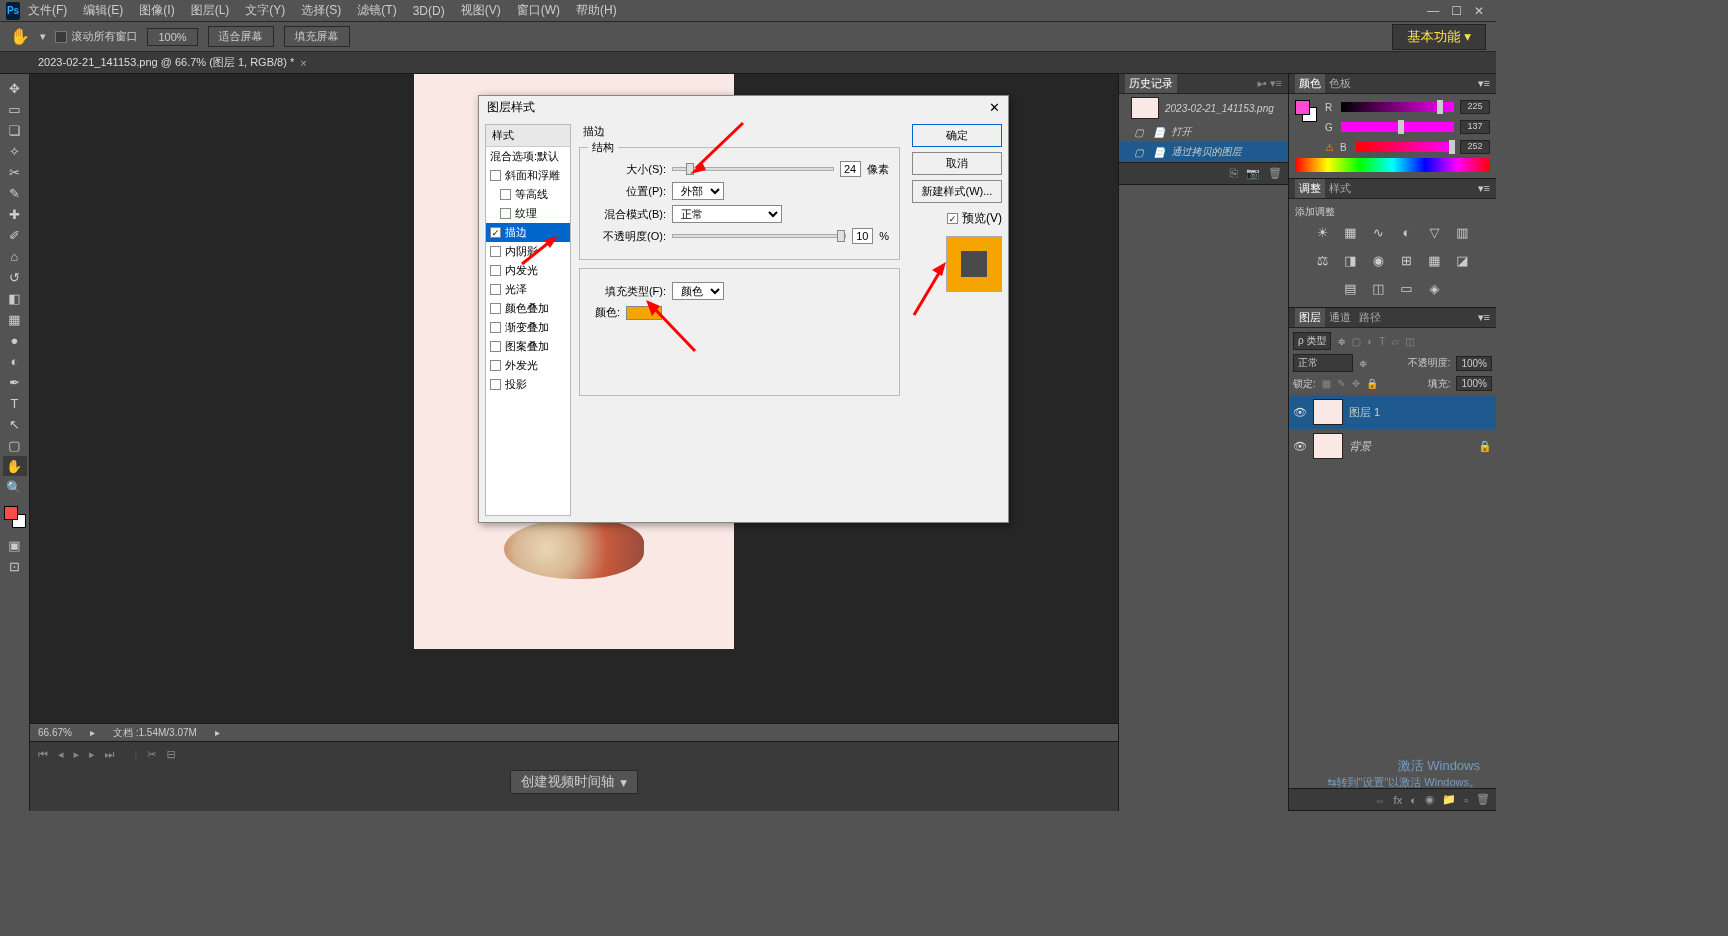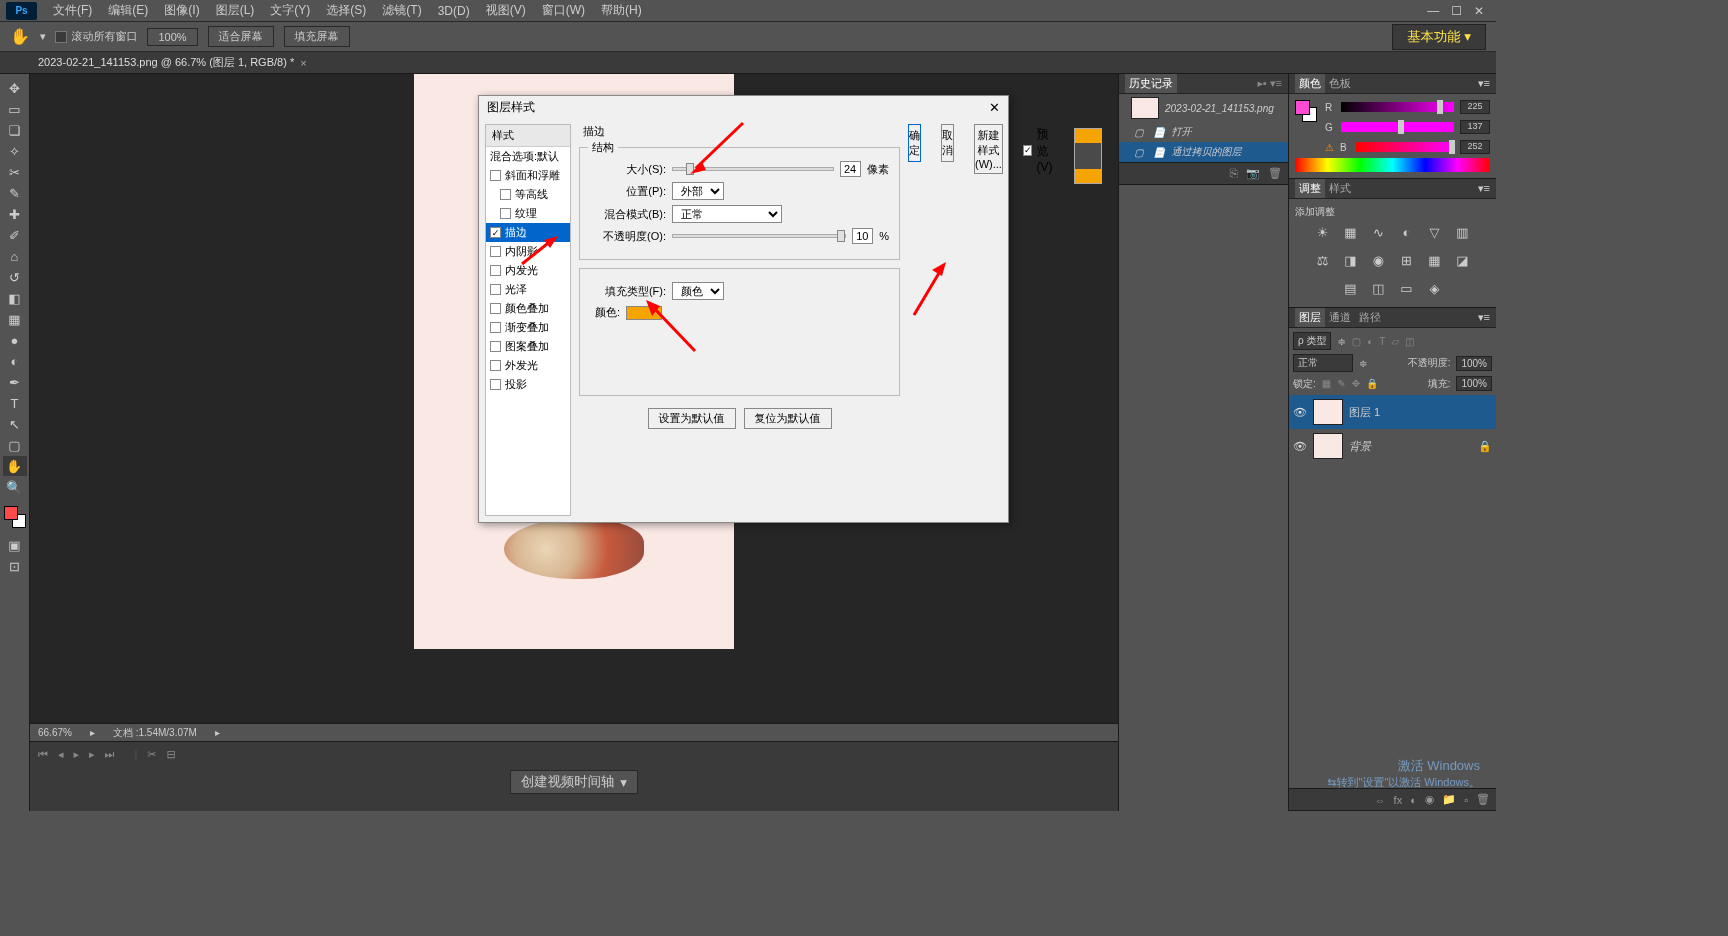--- a/index.html
+++ b/index.html
@@ -1,20 +1,20 @@
 <!DOCTYPE html>
 <html><head>
 <meta charset="utf-8">
 <style>
 * { margin:0; padding:0; box-sizing:border-box; font-family:"Microsoft YaHei",Arial,sans-serif; }
 body { background:#535353; width:1496px; height:811px; overflow:hidden; font-size:11px; color:#ccc; position:relative; }
 
 
 .menubar { background:#535353; height:22px; display:flex; align-items:center; padding:0 6px; border-bottom:1px solid #282828; }
-.ps-logo { width:31px; height:18px; background:#001e36; color:#31a8ff; font-weight:bold; font-size:10px; display:flex; align-items:center; justify-content:center; margin-right:8px; border-radius:2px; }
+.ps-logo { width:14px; height:18px; background:#001e36; color:#31a8ff; font-weight:bold; font-size:10px; display:flex; align-items:center; justify-content:center; border-radius:2px; }
 .menu-item { padding:0 8px; cursor:default; font-size:12px; }
 .window-controls { margin-left:auto; display:flex; gap:12px; padding-right:6px; font-size:12px; }
 
 
 .optionsbar { background:#535353; height:30px; display:flex; align-items:center; padding:0 10px; border-bottom:1px solid #282828; gap:10px; }
 .tool-icon-opt { font-size:16px; }
 .opt-chk { display:flex; align-items:center; gap:4px; }
 .chk { width:12px; height:12px; border:1px solid #777; background:#3a3a3a; }
 .opt-btn { background:#535353; border:1px solid #282828; padding:2px 10px; font-size:11px; color:#ccc; }
 .workspace-btn { margin-left:auto; background:#3a3a3a; border:1px solid #222; padding:3px 14px; color:#fde047; }
@@ -101,21 +101,21 @@
 .fieldset-legend { position:absolute; top:-8px; left:8px; background:#f0f0f0; padding:0 4px; font-size:11px; }
 .field-row { display:flex; align-items:center; gap:6px; margin:5px 0; font-size:11px; }
 .field-lbl { width:76px; text-align:right; }
 .field-slider { flex:1; height:4px; background:#ddd; position:relative; border:1px solid #aaa; }
 .slider-handle { position:absolute; width:8px; height:12px; background:#e0e0e0; border:1px solid #888; top:-5px; }
 .field-input { width:21px; border:1px solid #888; padding:1px 3px; font-size:11px; text-align:left; }
 .field-select { border:1px solid #888; padding:1px 4px; font-size:11px; background:#fff; }
 .color-chip { width:36px; height:14px; background:#f5a400; border:1px solid #888; display:inline-block; }
 .dlg-btns-row { display:flex; gap:8px; justify-content:center; margin-top:4px; }
 .dlg-btn { border:1px solid #888; background:#f0f0f0; padding:2px 10px; font-size:11px; }
-.dlg-right { width:94px; display:flex; flex-direction:row; gap:20px; align-items:flex-start; }
+.dlg-right { width:94px; display:flex; flex-direction:column; gap:5px; align-items:flex-end; }
 .dlg-rbtn { width:90px; border:1px solid #888; background:#f0f0f0; padding:3px 0; font-size:11px; text-align:center; }
 .dlg-rbtn.primary { border:1px solid #0066cc; }
 .dlg-preview { width:56px; height:56px; background:#f5a400; border:1px solid #aaa; display:flex; align-items:center; justify-content:center; margin-top:4px; }
 .dlg-preview-inner { width:26px; height:26px; background:#4a4a4a; }
 
 
 .arrow { position:absolute; pointer-events:none; }
 .arrow svg { overflow:visible; }
 
 
@@ -484,24 +484,20 @@
         <div class="field-row">
             <span class="field-lbl">填充类型(F):</span>
             <select class="field-select"><option>颜色</option></select>
           </div>
         <div class="field-row">
             <span style="width:30px;text-align:right">颜色:</span>
             <span class="color-chip"></span>
           </div>
         <div style="height:60px"></div>
       </div>
-      <div class="dlg-btns-row">
-        <button class="dlg-btn">设置为默认值</button>
-        <button class="dlg-btn">复位为默认值</button>
-      </div>
     </div>
     <div class="dlg-right">
       <button class="dlg-rbtn primary">确定</button>
       <button class="dlg-rbtn">取消</button>
       <button class="dlg-rbtn">新建样式(W)...</button>
       <div style="display:flex;align-items:center;gap:4px;margin-top:2px">
           <span class="style-chk">✓</span>
           <span>预览(V)</span>
         </div>
       <div class="dlg-preview">

